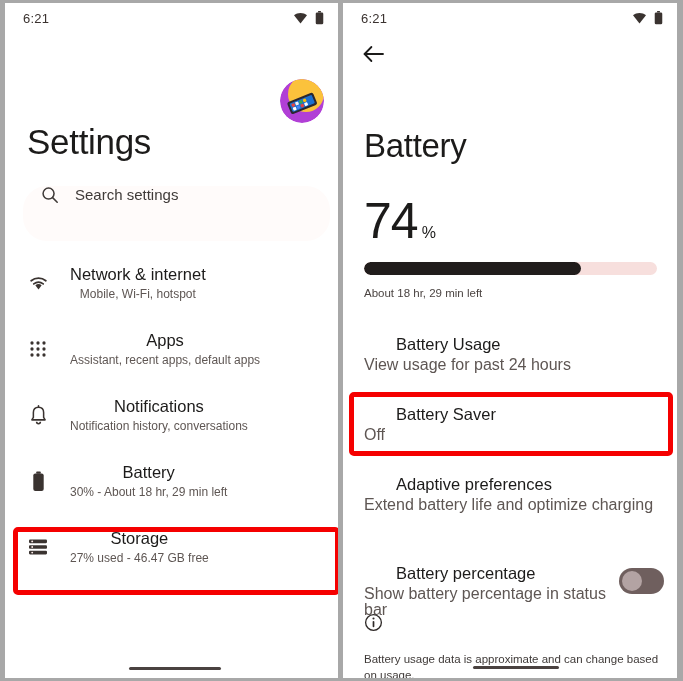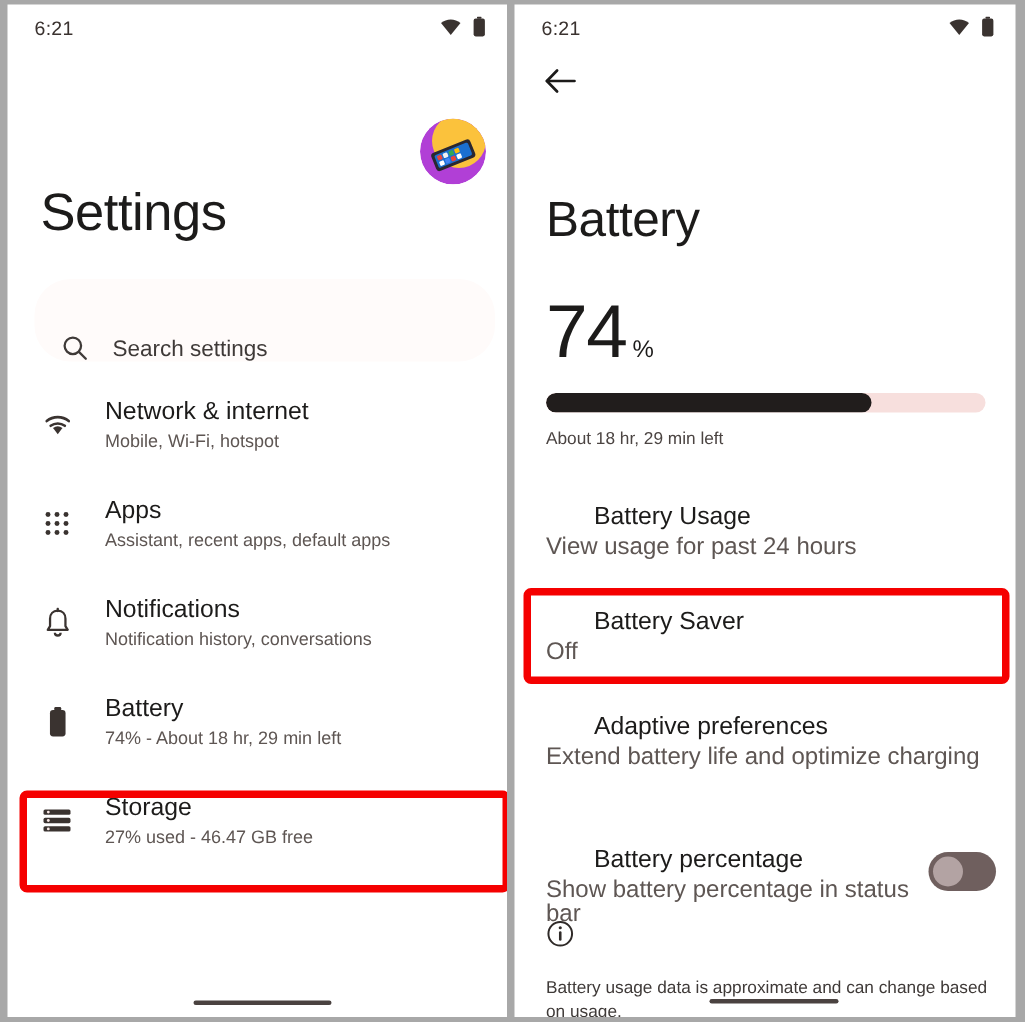--- a/index.html
+++ b/index.html
@@ -86,36 +86,37 @@
   }
   .searchbar {
     position: absolute;
     top: 183px;
     left: 18px;
     width: 307px;
     height: 55px;
     background: #fffbfa;
     border-radius: 24px;
     display: flex;
-    align-items: flex-end;
+    align-items: flex-start;
     box-sizing: border-box;
     padding-left: 18px;
   }
   .search-ico { width: 18px; height: 18px; flex: 0 0 18px; }
   .search-text {
     font-size: 15px;
     color: #3f3a38;
     margin-left: 16px;
   }
 
   .settings-list {
     position: absolute;
     top: 247px;
     left: 0;
     width: 333px;
+    text-align: center;
   }
   .srow {
     display: flex;
     align-items: center;
     height: 66px;
     padding-left: 19px;
     box-sizing: border-box;
     position: relative;
   }
   .srow-icon {
@@ -406,21 +407,21 @@
 
       <div class="srow">
         <span class="srow-icon">
           <svg width="13" height="21" viewBox="0 0 13 21">
             <rect x="4.2" y="0.4" width="4.6" height="2.4" rx="0.8" fill="#3a3330"></rect>
             <rect x="1.3" y="2.4" width="10.4" height="17.6" rx="2.1" fill="#3a3330"></rect>
           </svg>
         </span>
         <span class="srow-text">
           <div class="srow-title">Battery</div>
-          <div class="srow-sub">74% - About 18 hr, 29 min left</div>
+          <div class="srow-sub">30% - About 18 hr, 29 min left</div>
         </span>
       </div>
 
       <div class="srow">
         <span class="srow-icon">
           <svg width="20" height="18" viewBox="0 0 20 18">
             <g fill="#3a3330">
               <rect x="1" y="1.6" width="18" height="3.6" rx="1.1"></rect>
               <rect x="1" y="7.2" width="18" height="3.6" rx="1.1"></rect>
               <rect x="1" y="12.8" width="18" height="3.6" rx="1.1"></rect>

